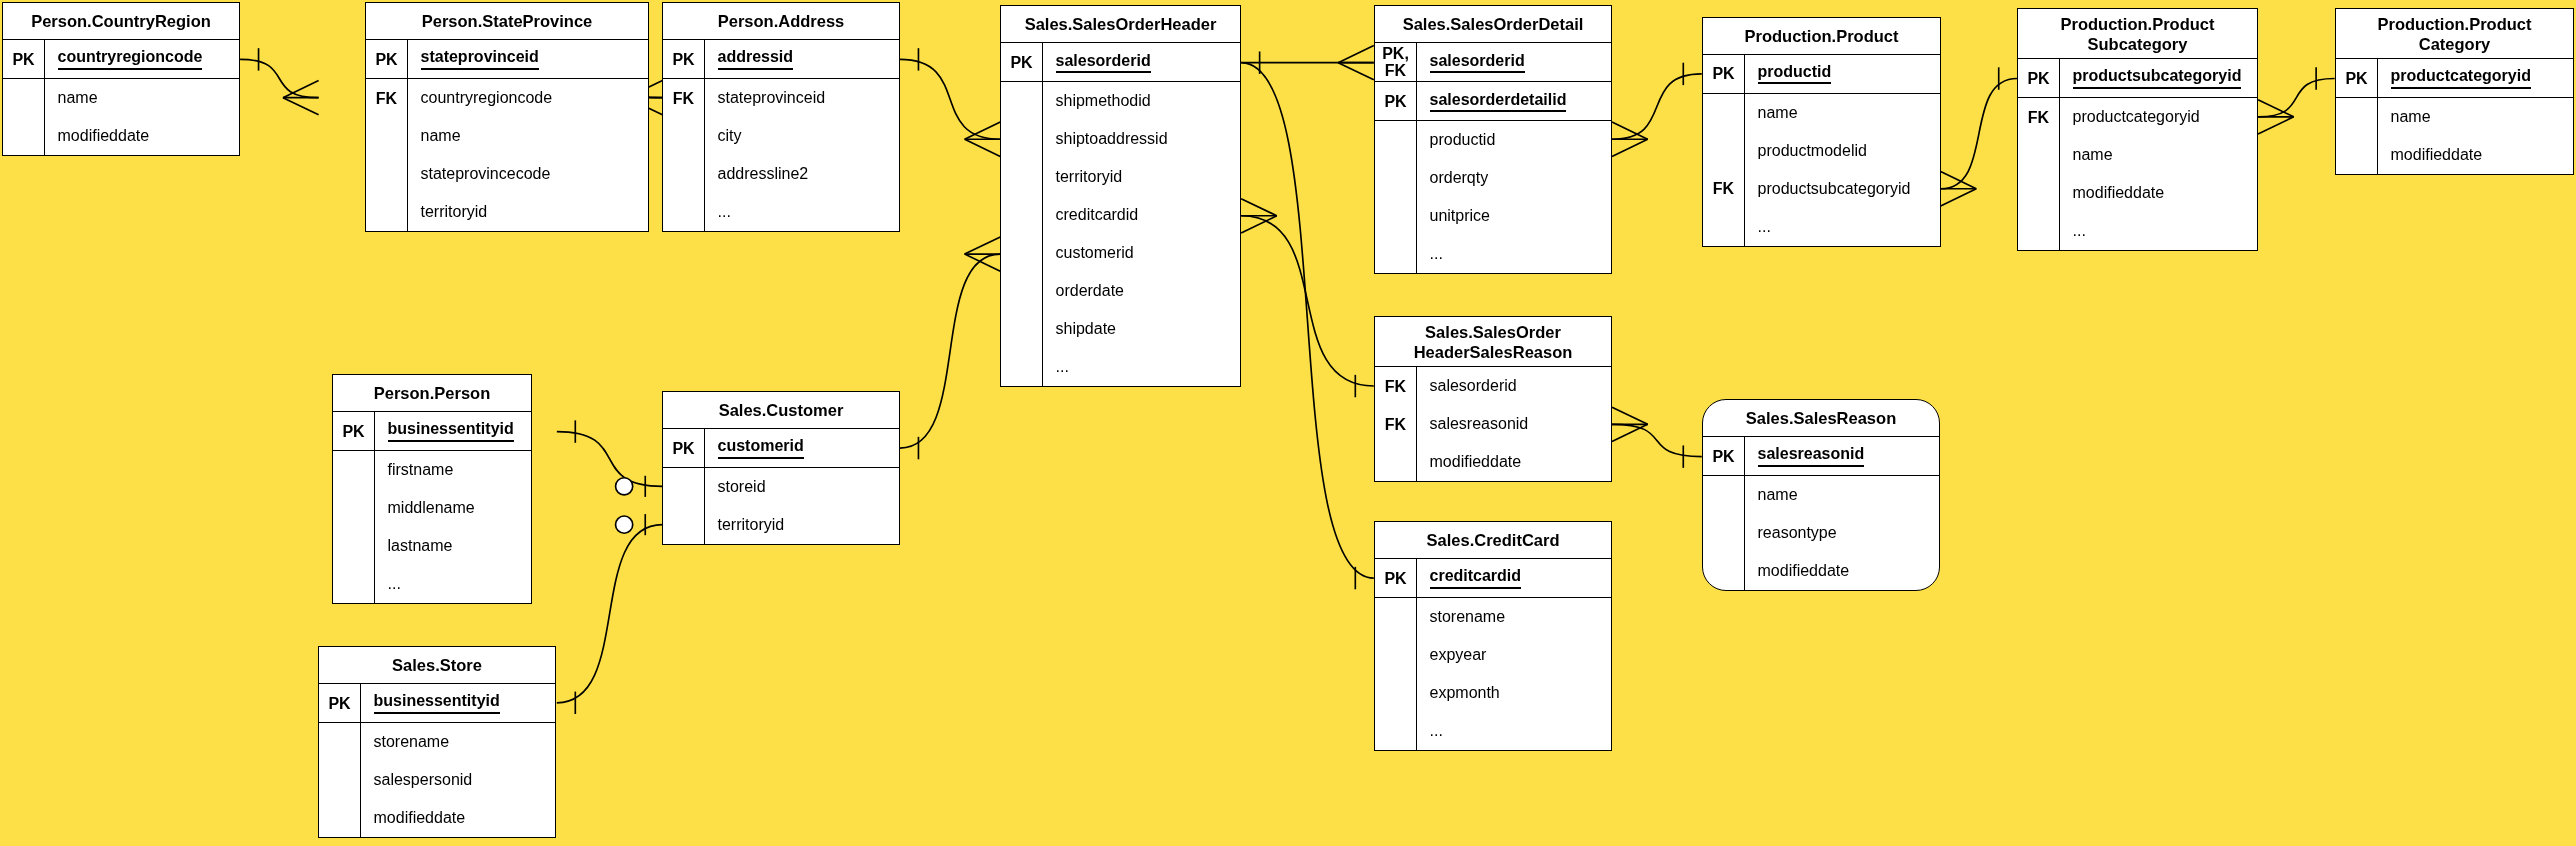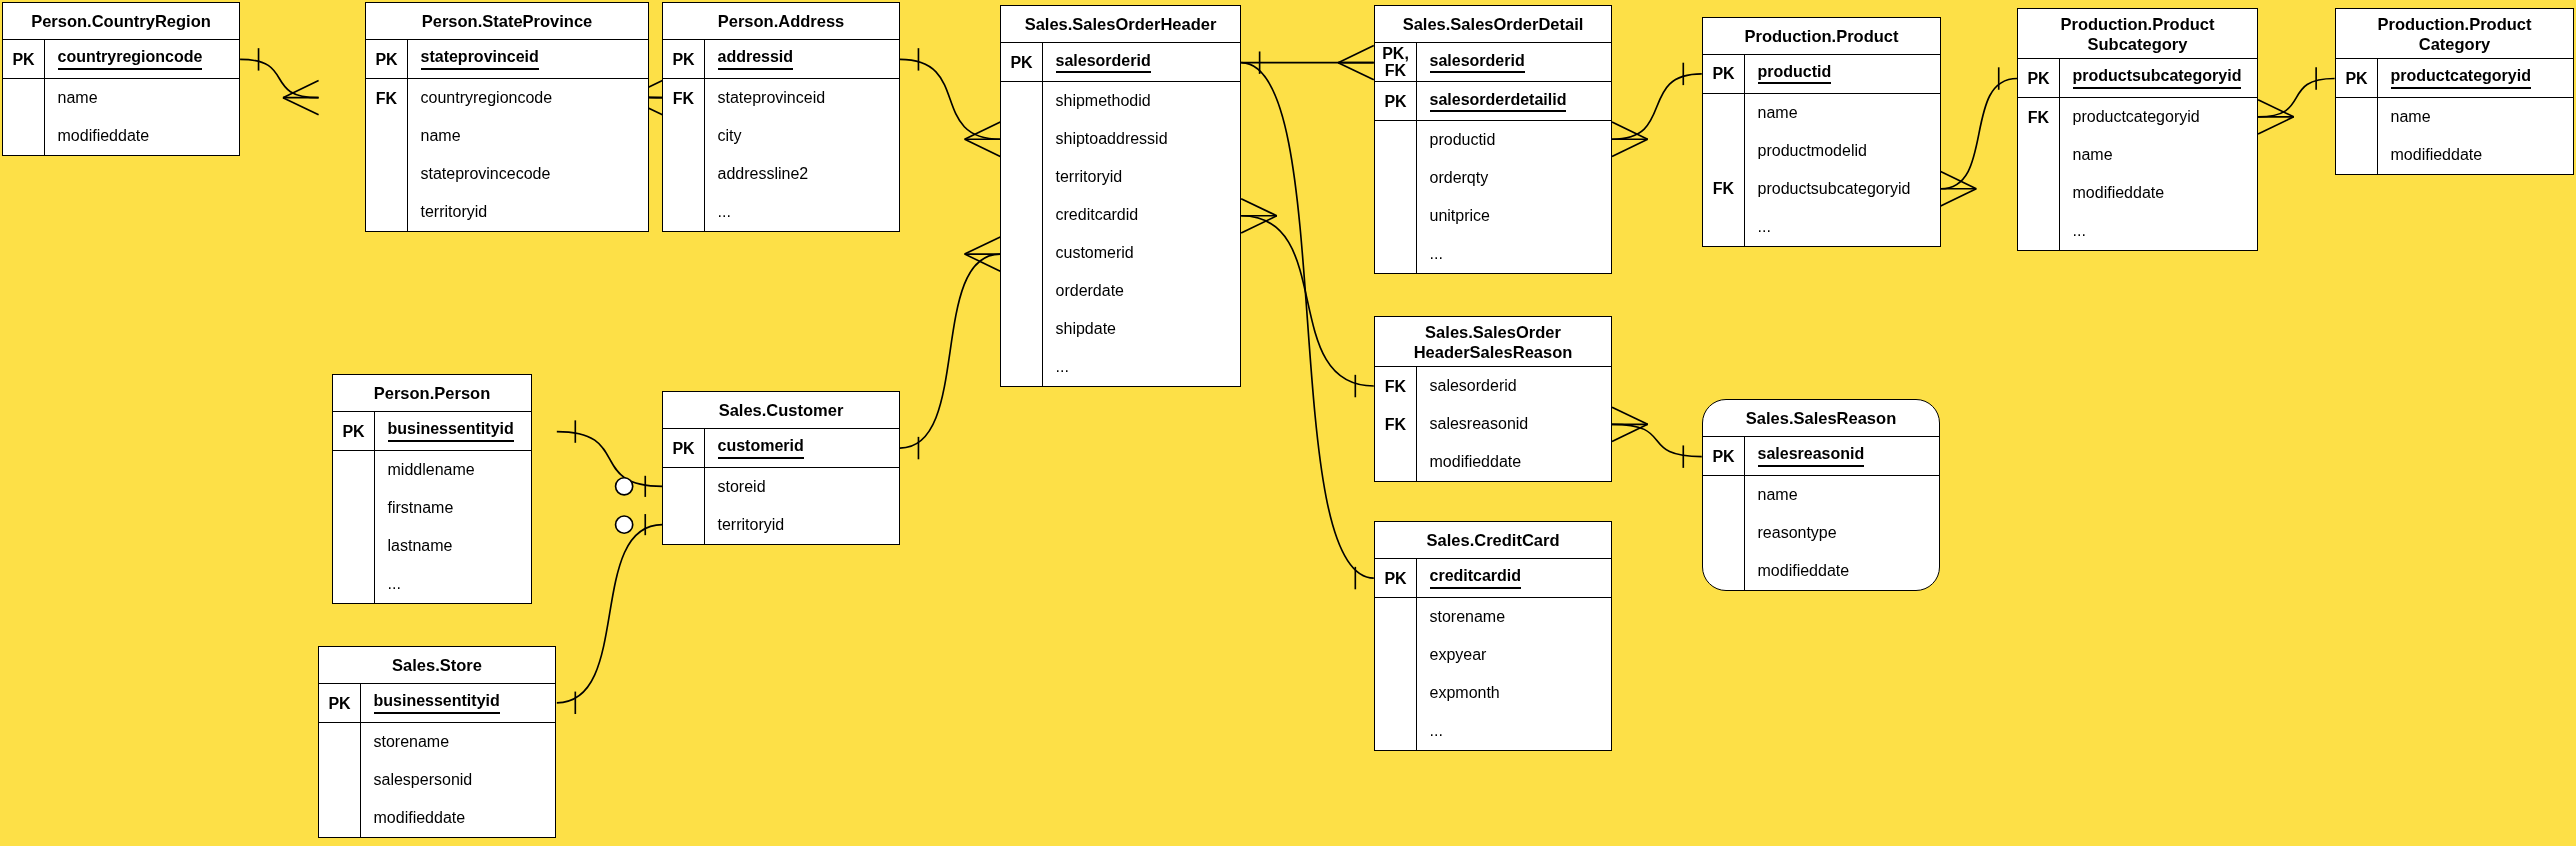--- a/index.html
+++ b/index.html
@@ -526,27 +526,27 @@
           </div>
           <div class="namecell">
             <span class="pkname">businessentityid</span>
           </div>
         </div>
       </div>
       <div class="sec">
         <div class="row">
           <div class="keycell"></div>
           <div class="namecell">
+            <span>firstname</span>
+          </div>
+        </div>
+        <div class="row">
+          <div class="keycell"></div>
+          <div class="namecell">
             <span>middlename</span>
-          </div>
-        </div>
-        <div class="row">
-          <div class="keycell"></div>
-          <div class="namecell">
-            <span>firstname</span>
           </div>
         </div>
         <div class="row">
           <div class="keycell"></div>
           <div class="namecell">
             <span>lastname</span>
           </div>
         </div>
         <div class="row">
           <div class="keycell"></div>

